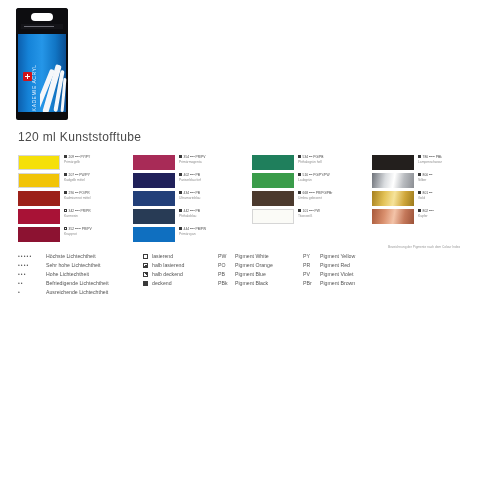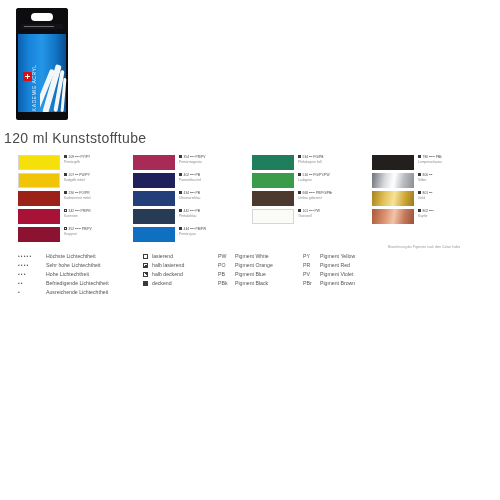--- a/index.html
+++ b/index.html
@@ -31,21 +31,21 @@
          font-size:5px;letter-spacing:.5px;color:#eaf4ff;
          transform:rotate(-90deg);transform-origin:center;white-space:nowrap;}
   .brush{position:absolute;left:22px;top:28px;width:30px;height:58px;overflow:hidden;}
   .brush i{position:absolute;display:block;background:#f4f7fa;border-radius:2px;}
   .b1{left:2px;top:6px;width:5px;height:44px;transform:rotate(22deg);}
   .b2{left:9px;top:2px;width:6px;height:50px;transform:rotate(16deg);}
   .b3{left:17px;top:8px;width:4px;height:42px;transform:rotate(10deg);}
   .b4{left:22px;top:16px;width:3px;height:34px;transform:rotate(5deg);}
 
   
-  .title{position:absolute;left:4px;top:130px;font-size:14px;
+  .title{position:absolute;left:18px;top:130px;font-size:12px;
          letter-spacing:.35px;color:#4a4a4a;font-weight:400;}
 
   
   .chart{position:absolute;left:0;top:155px;width:500px;height:88px;}
   .col{position:absolute;top:0;}
   .c0{left:18px;}  .c1{left:133px;} .c2{left:252px;} .c3{left:372px;}
 
   .row{position:relative;height:17px;margin-bottom:1px;}
   .sw{position:absolute;left:0;top:0;width:42px;height:15px;}
   .sw.bordered{outline:1px solid #d6d6d6;outline-offset:-1px;}

